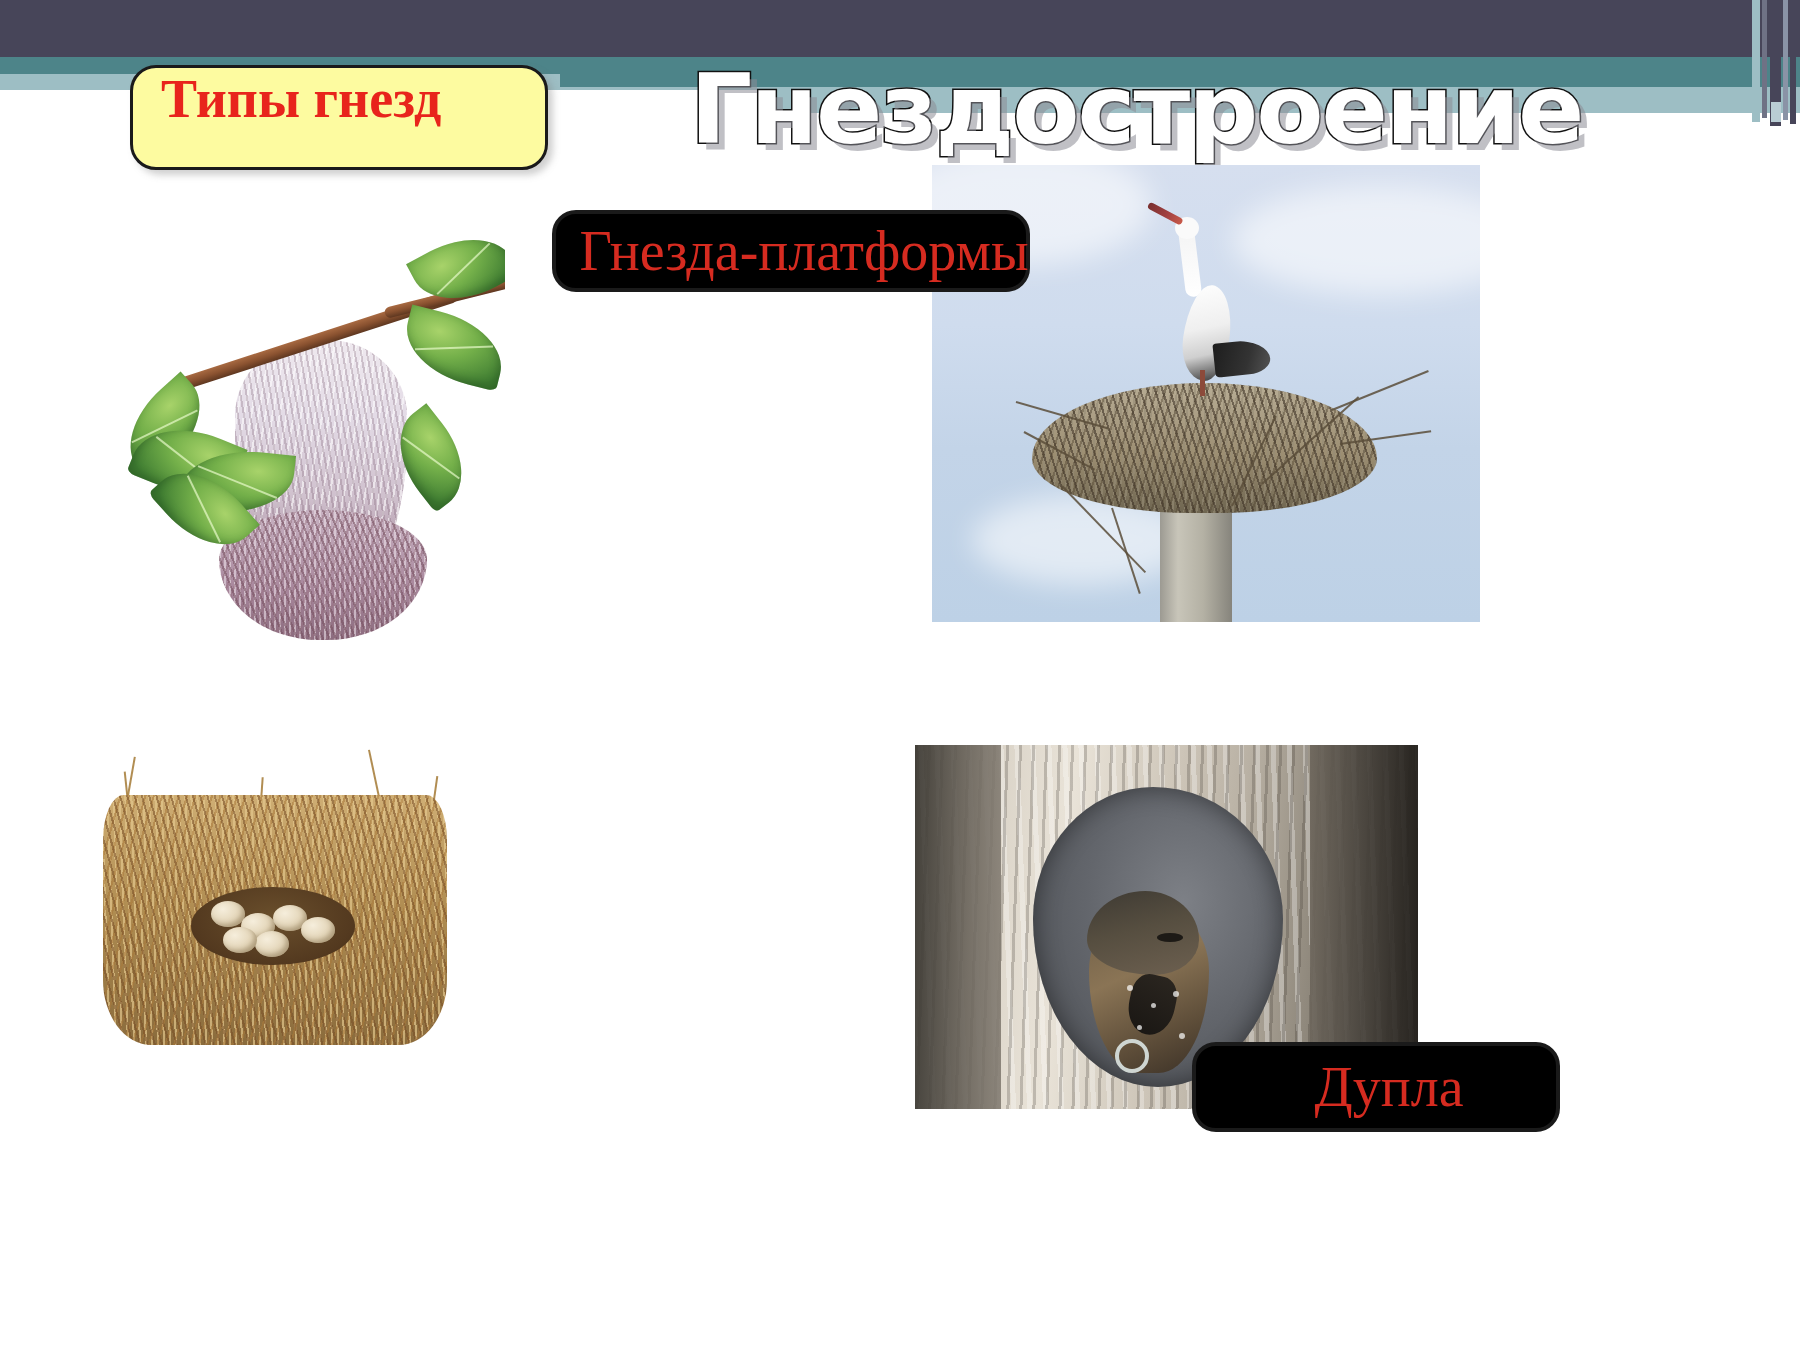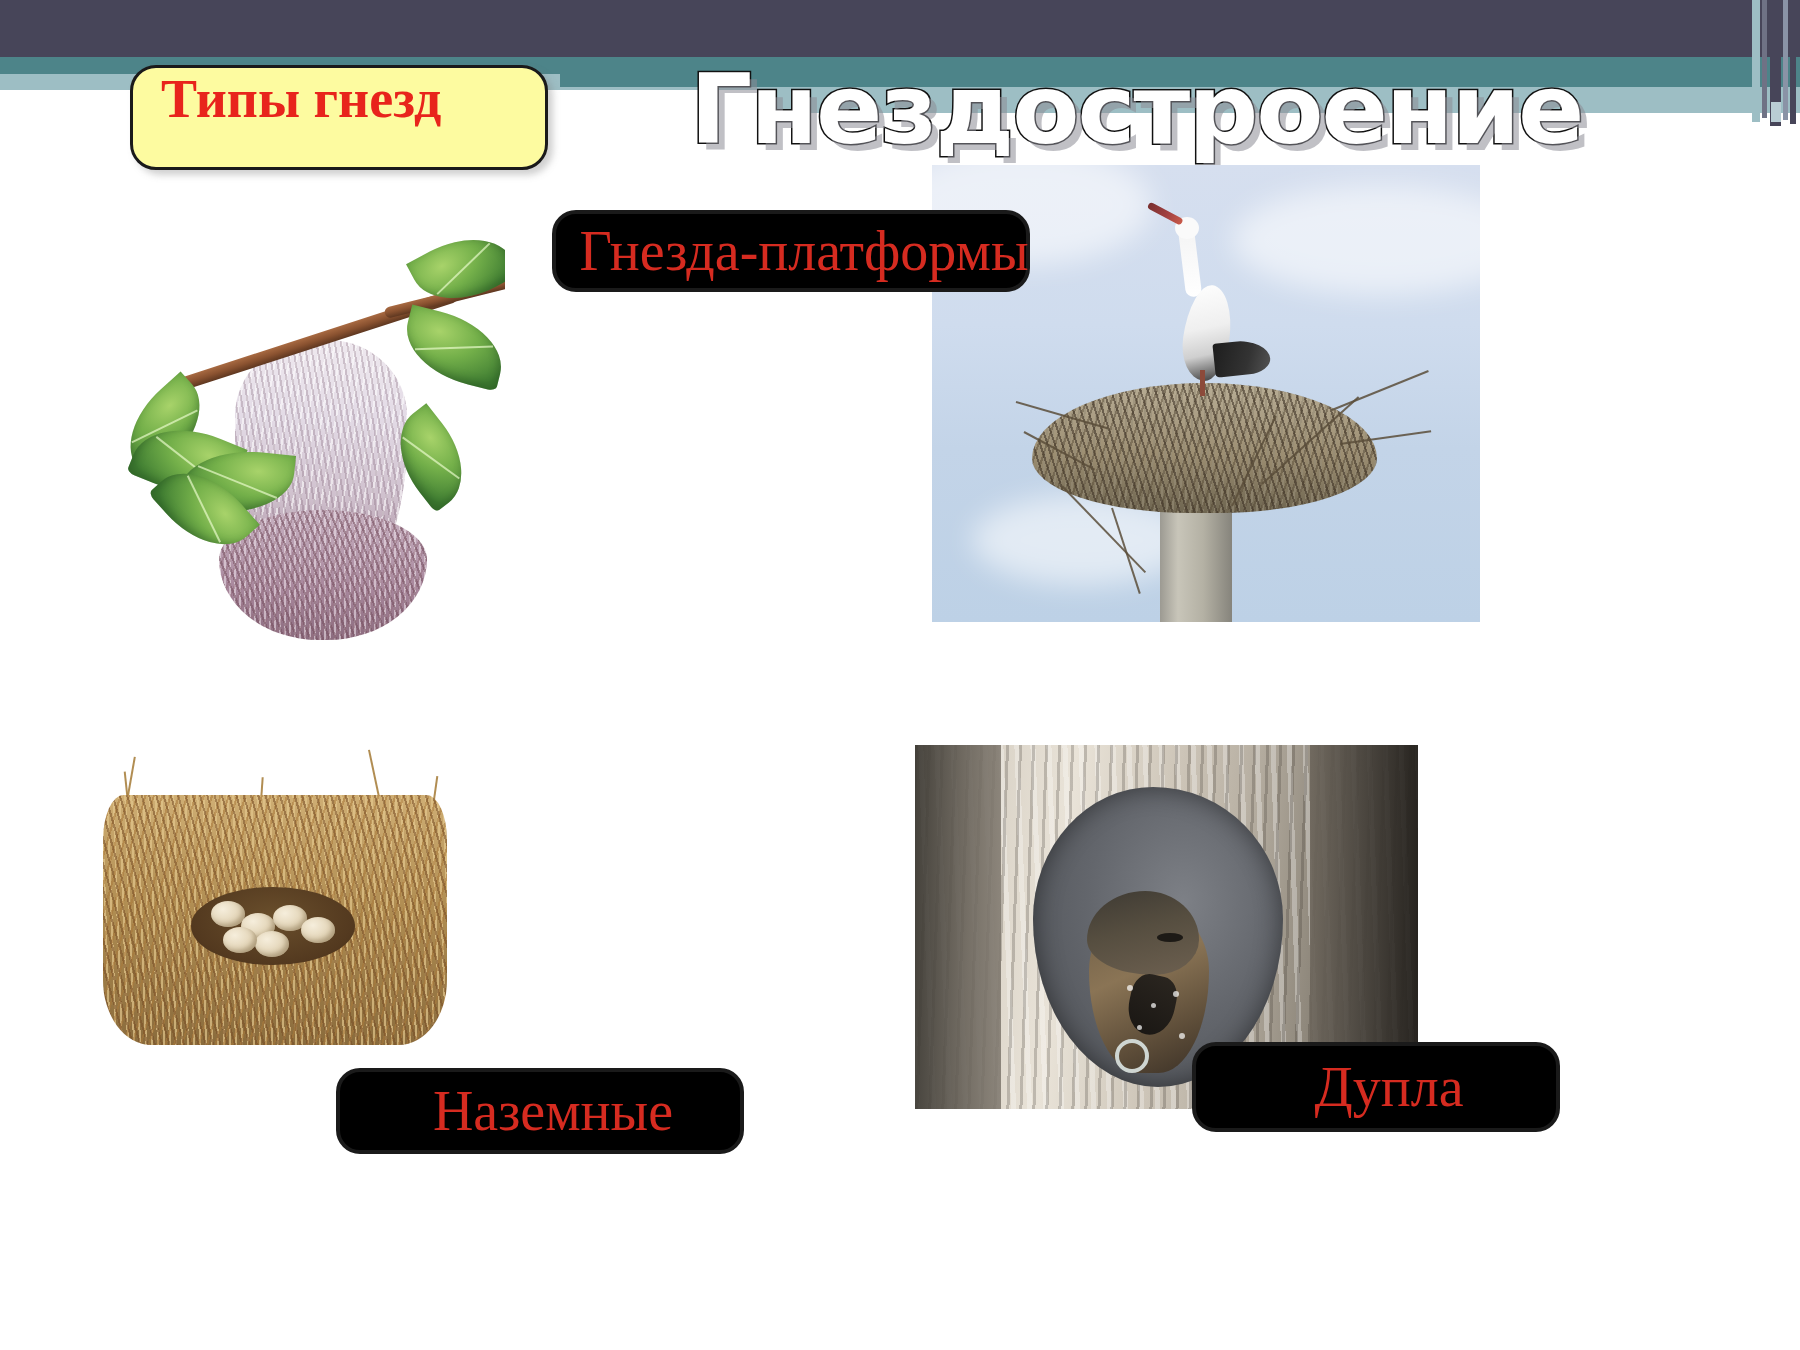--- a/index.html
+++ b/index.html
@@ -386,20 +386,17 @@
       <div class="owl-speck" style="left:104px;top:238px;width:5px;height:5px;"></div>
       <div class="owl-speck" style="left:146px;top:246px;width:6px;height:6px;"></div>
       <div class="ring"></div>
     </div>
     <div class="watermark">http://karau</div>
   </div>
 
   <div class="box-green g-platform">
     <span>Гнезда-платформы</span>
   </div>
-  <div class="box-green g-ground">
-    <span>Наземные</span>
-  </div>
   <div class="box-green g-hollow">
     <span>Дупла</span>
   </div>
 
 </div>
 
 </body></html>

